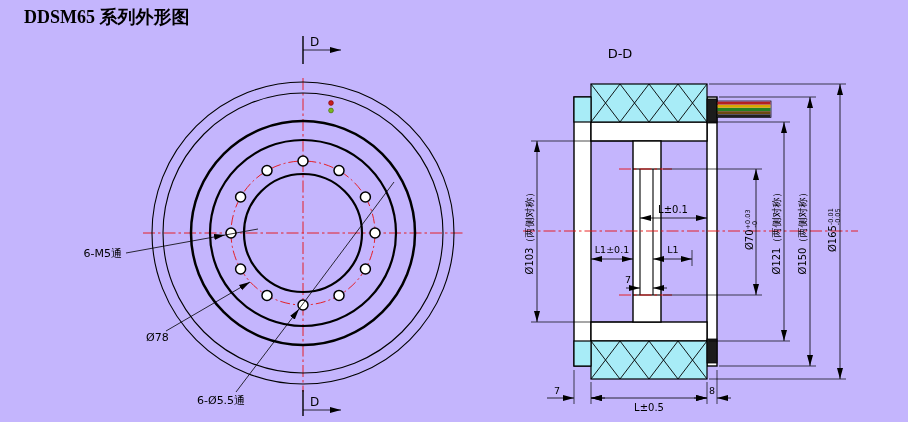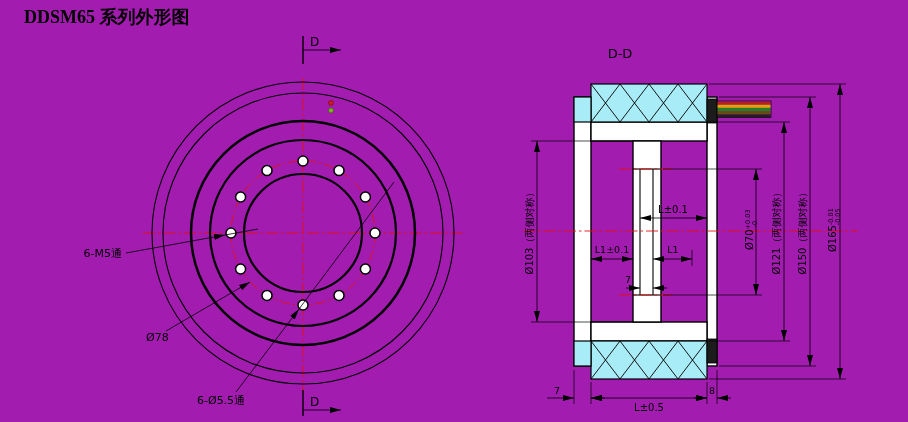--- a/index.html
+++ b/index.html
@@ -1,16 +1,16 @@
 <!DOCTYPE html>
 <html><head>
 <meta charset="utf-8">
 <style>
   html,body{margin:0;padding:0;background:#ffffff;}
-  .canvas{position:relative;width:908px;height:422px;background:#a21caf;overflow:hidden;
+  .canvas{position:relative;width:908px;height:422px;background:#c4b5fd;overflow:hidden;
           font-family:"DejaVu Sans",sans-serif;}
   svg{display:block;}
   text{fill:#000;font-family:"DejaVu Sans",sans-serif;}
   .title-txt{font-family:"Liberation Serif","DejaVu Serif",serif;font-size:18px;font-weight:bold;}
   .sect-txt{font-size:13px;}
   .dmark{font-size:12px;}
   .lbl{font-size:11px;}
   .dimtxt{font-size:10px;}
   .small{font-size:9.5px;}
   .tol{font-size:6.5px;}

